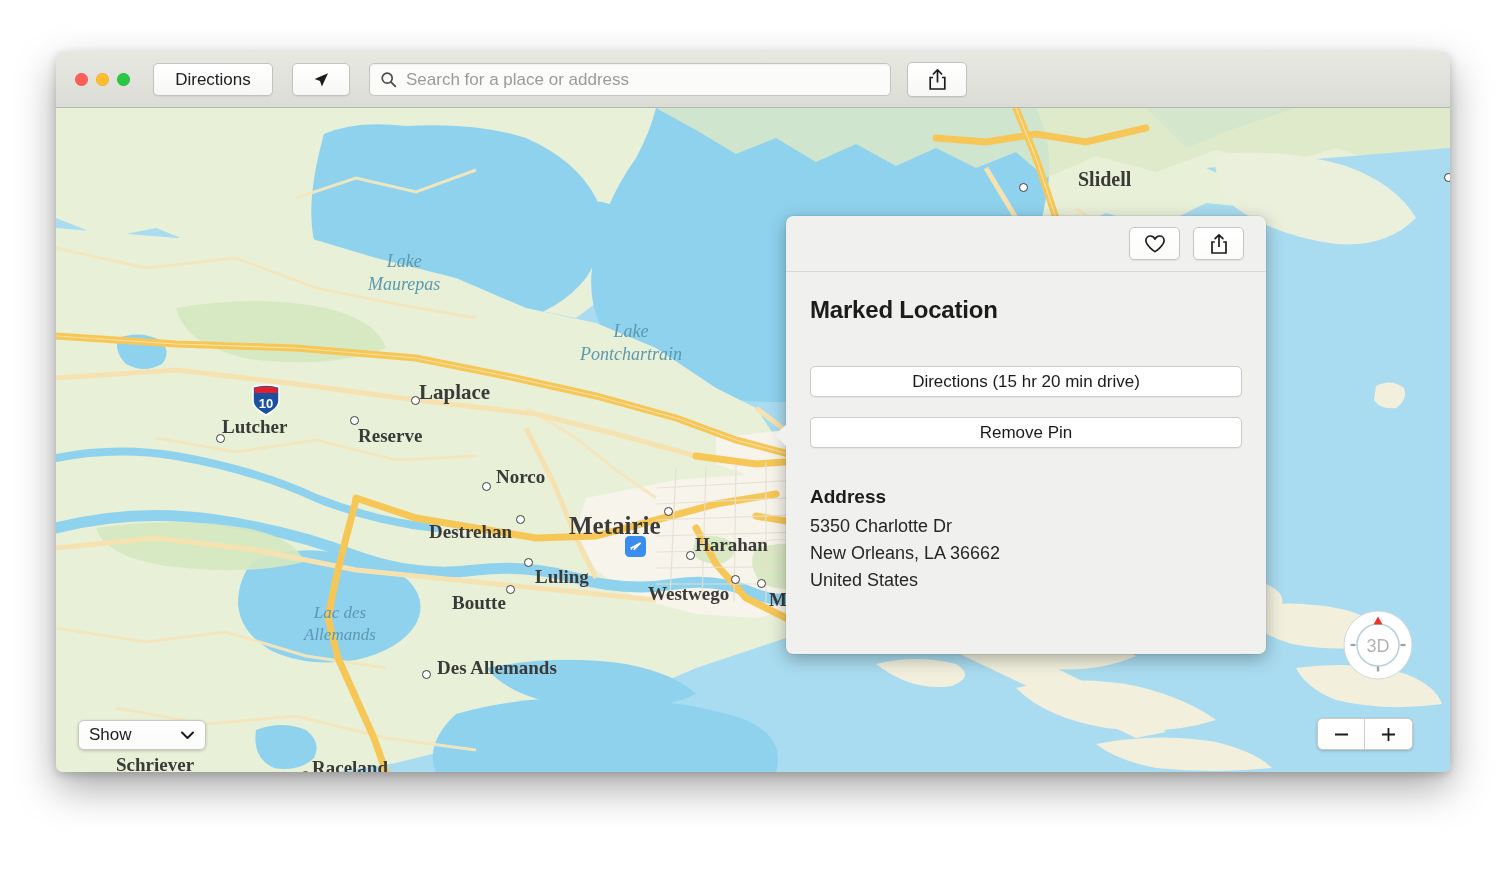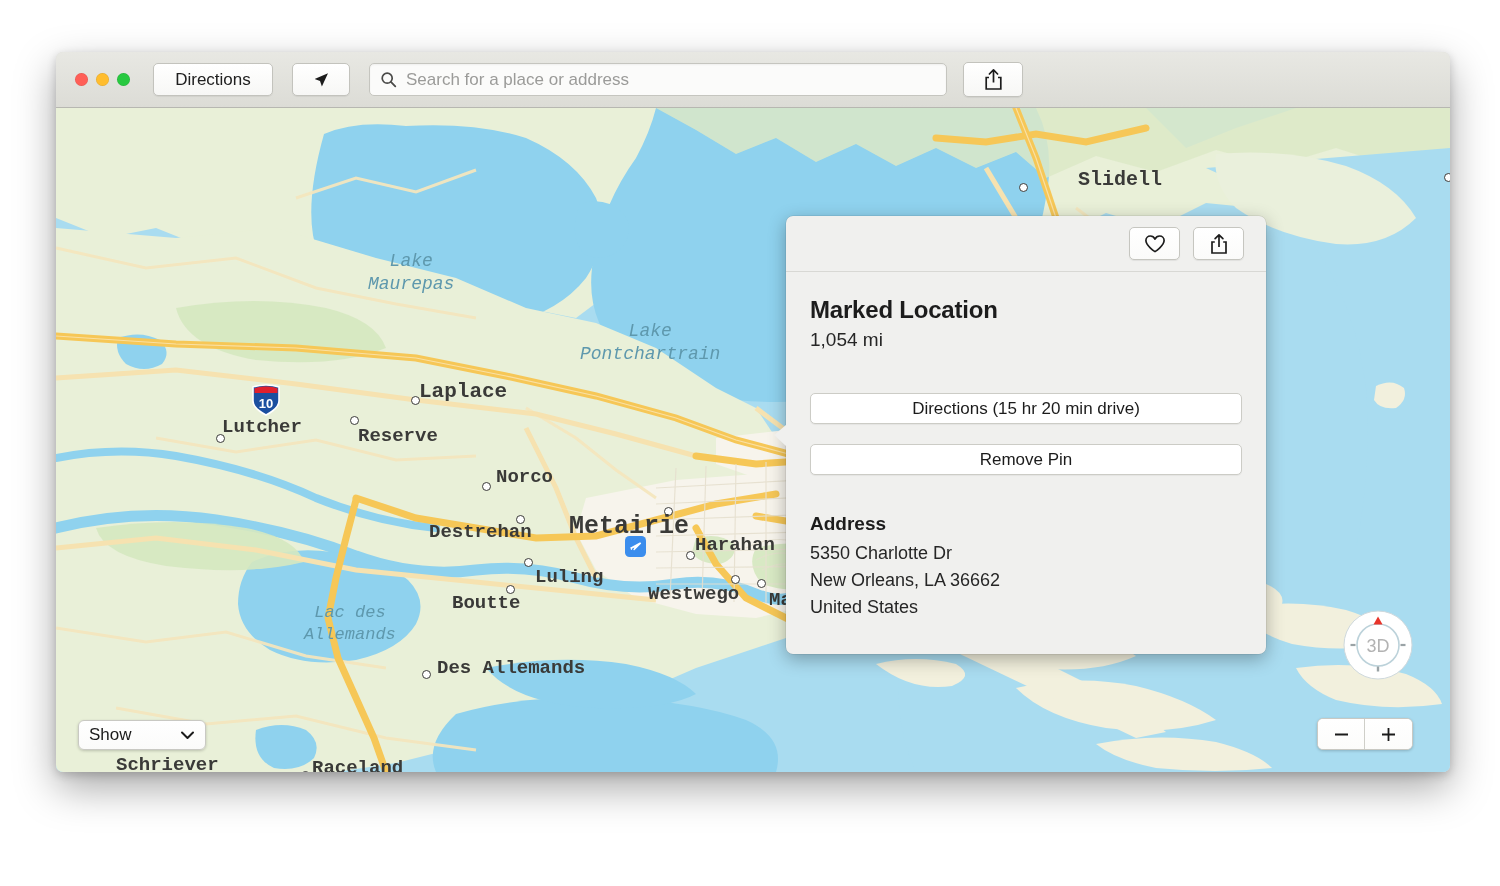--- a/index.html
+++ b/index.html
@@ -43,21 +43,21 @@
     display: flex; align-items: center; justify-content: center;
     font-size: 17px; color: #202020;
     cursor: default;
   }
   #directions-btn { margin-left: 23px; width: 120px; height: 33px; }
   #locate-btn { margin-left: 19px; width: 58px; height: 33px; }
   #share-toolbar-btn { margin-left: 16px; width: 60px; height: 35px; }
 
   #search-field {
     margin-left: 19px;
-    width: 578px; height: 33px;
+    width: 522px; height: 33px;
     background: #fbfbfa;
     border: 1px solid #c5c5bf;
     border-radius: 5px;
     box-shadow: inset 0 1px 2px rgba(0,0,0,0.05);
     display: flex; align-items: center;
     padding: 0 10px;
   }
   #search-placeholder {
     margin-left: 9px; font-size: 17px; color: #9b9b99;
     white-space: nowrap;
@@ -94,21 +94,21 @@
   #map {
     position: absolute; left: 0; top: 56px;
     width: 1394px; height: 664px;
     background: #c2e5f4;
     overflow: hidden;
   }
   #map svg { display: block; }
 
   .mlabel {
     position: absolute;
-    font-family: Liberation Mono, monospace;
+    font-family: Liberation Serif, serif;
     white-space: pre;
     pointer-events: none;
   }
   .place {
     font-weight: bold; color: #3a3a38;
   }
   .water {
     font-style: italic; color: #5e98ad; font-weight: normal;
   }
   .town-dot {
@@ -517,21 +517,20 @@
           <svg width="20" height="22" viewBox="0 0 20 22">
             <path d="M5.8 9 H3 V20 H17 V9 H14.2" fill="none" stroke="#1c1c1c" stroke-width="1.7"></path>
             <line x1="10" y1="2" x2="10" y2="14" stroke="#1c1c1c" stroke-width="1.7"></line>
             <path d="M6.1 5.7 L10 1.8 L13.9 5.7" fill="none" stroke="#1c1c1c" stroke-width="1.7" stroke-linecap="round" stroke-linejoin="round"></path>
           </svg>
         </div>
       </div>
 
       <div id="popover-body">
         <div id="pop-title">Marked Location</div>
-        <div id="pop-distance">1,054 mi</div>
 
         <div class="pop-action" id="pop-directions-btn">
           <span>Directions (15 hr 20 min drive)</span>
         </div>
         <div class="pop-action" id="pop-removepin-btn">
           <span>Remove Pin</span>
         </div>
 
         <div id="pop-address-header">Address</div>
         <div id="pop-address-lines">

